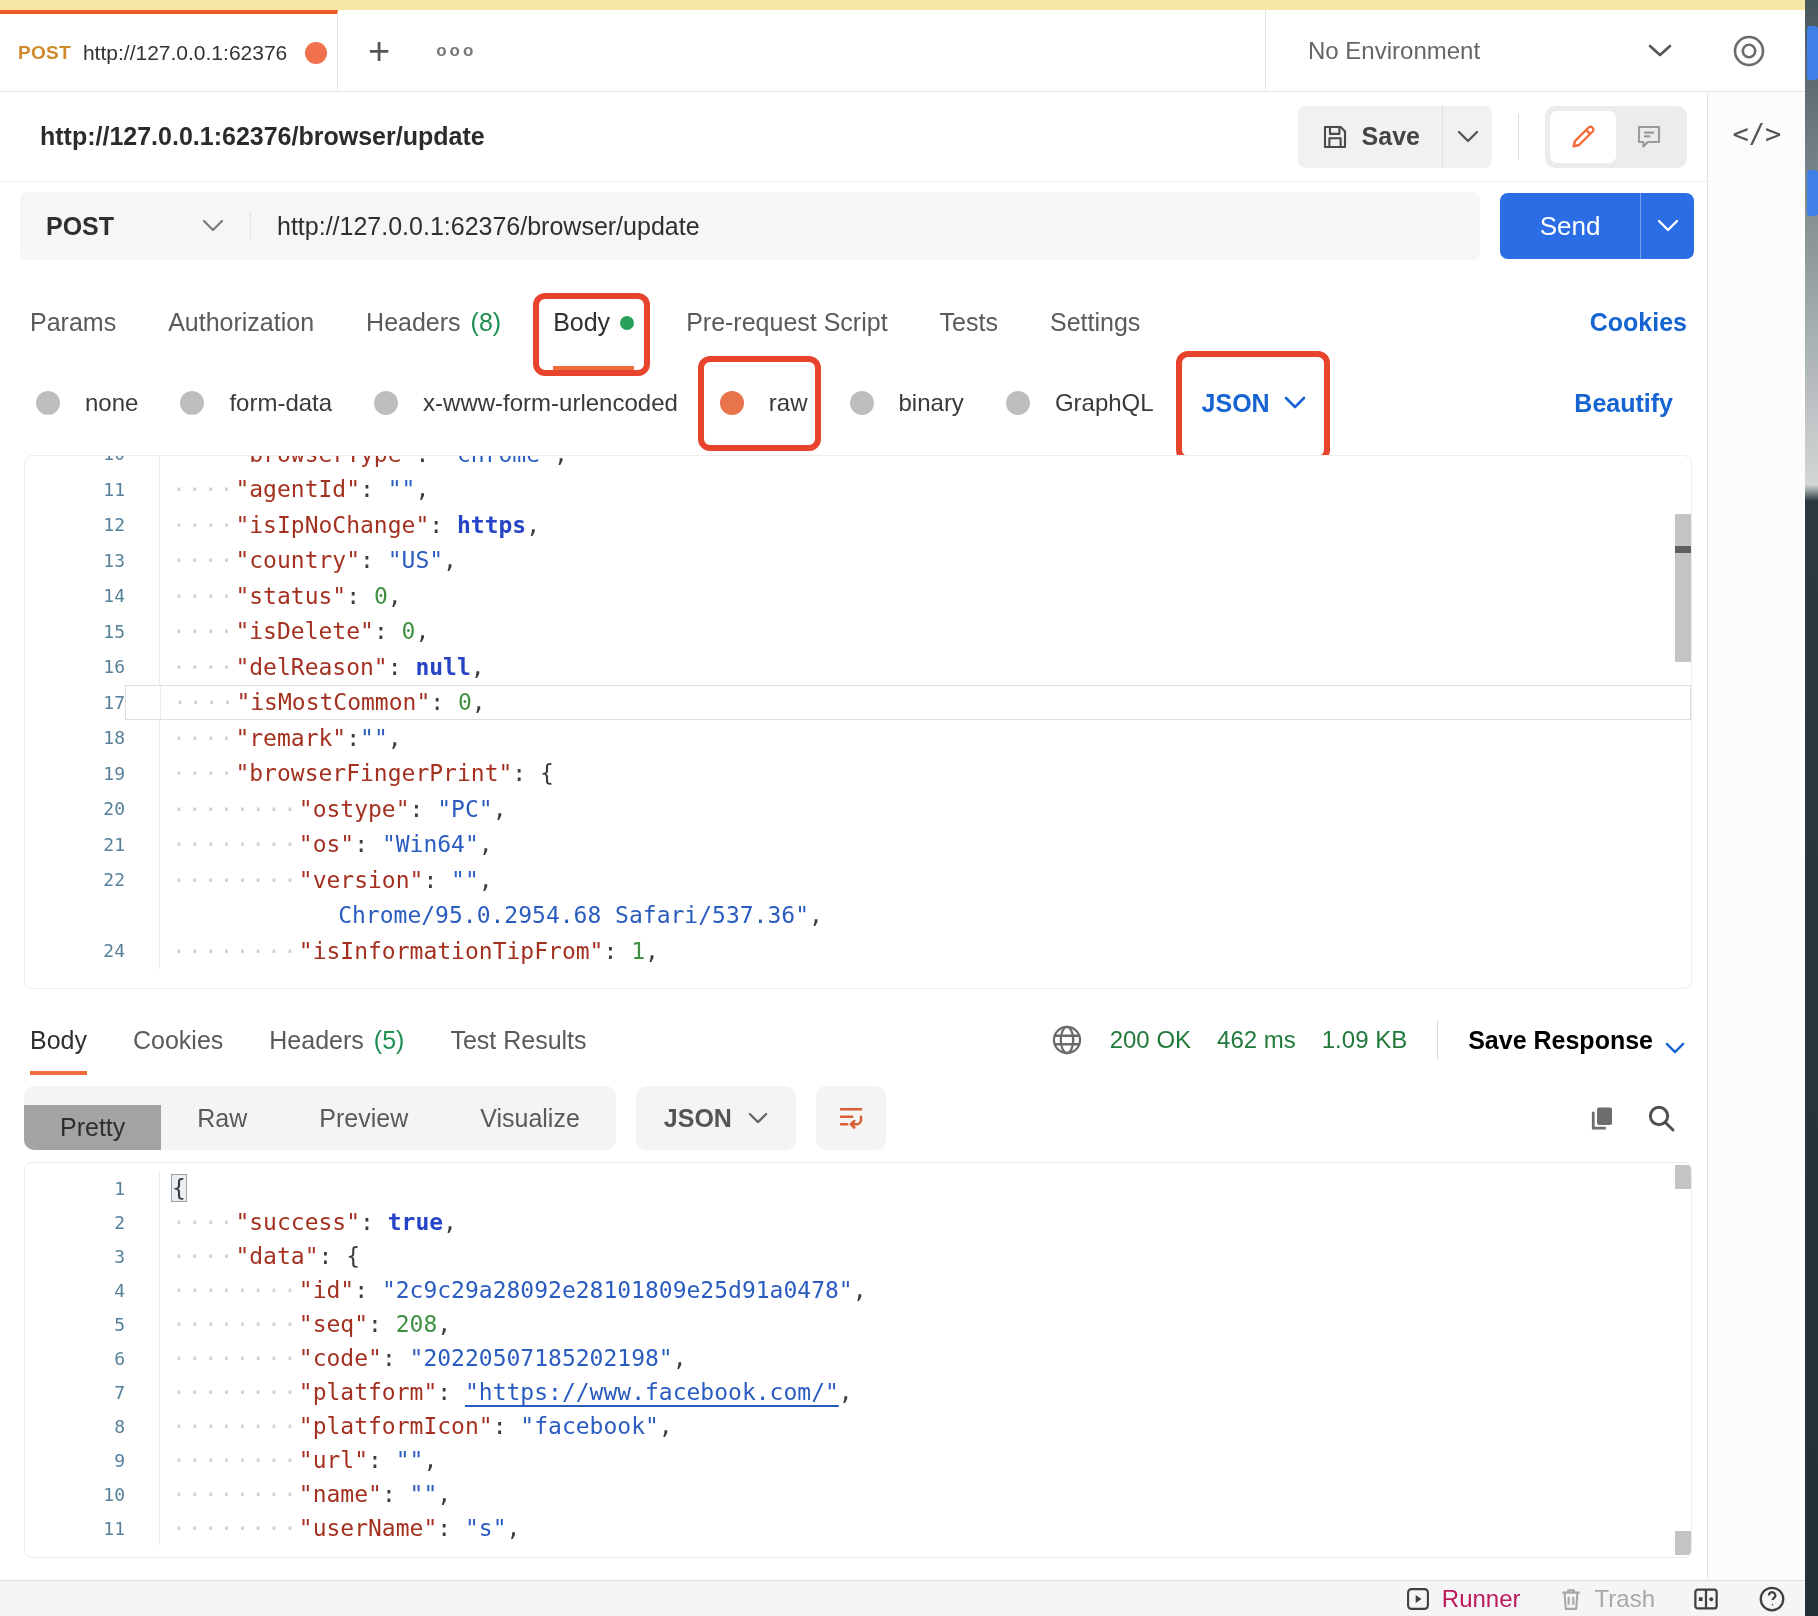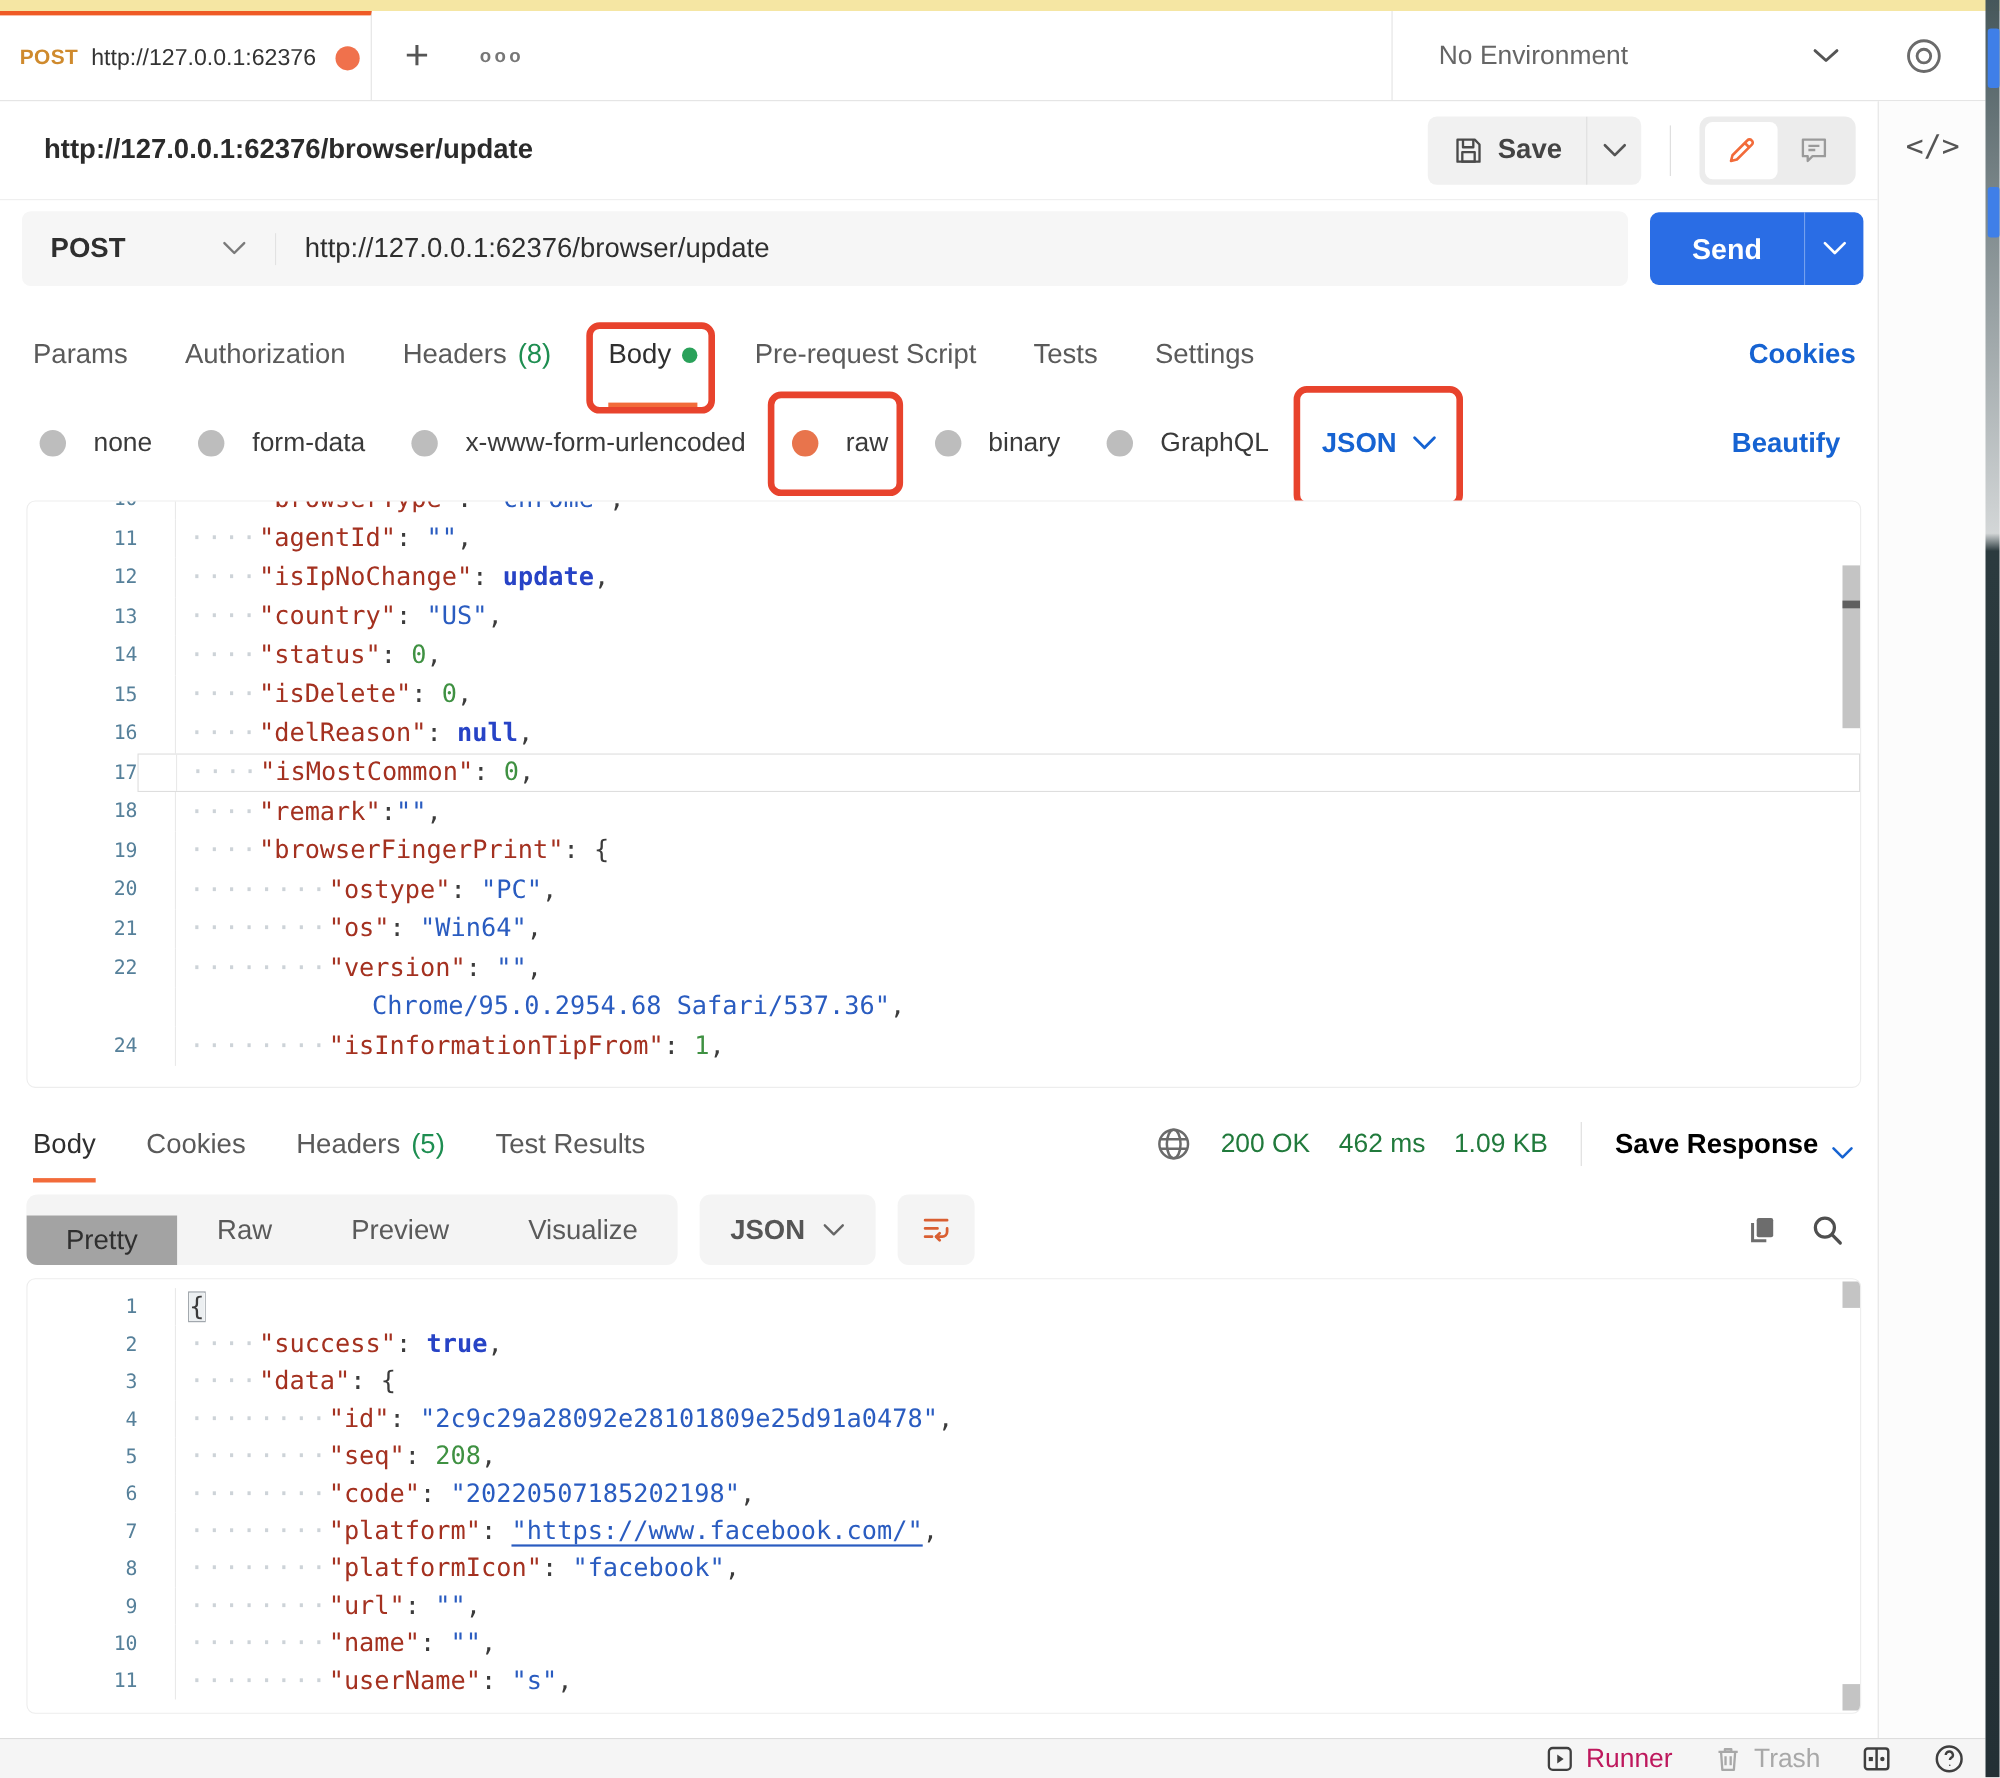--- a/index.html
+++ b/index.html
@@ -36,21 +36,21 @@
   .segbtn.on { background:#fff; }
 
   
   .urlrow { position:absolute; left:0; top:182px; width:1707px; height:88px; display:flex; align-items:center; padding:0 13px 0 20px; }
   .urlbar { flex:1; height:68px; background:#f6f6f6; border-radius:8px; display:flex; align-items:center; margin-right:20px; }
   .method { width:230px; display:flex; align-items:center; padding:0 26px; gap:14px; cursor:pointer; }
   .method .mt { font-size:25px; font-weight:700; color:#2f2f2f; flex:1; }
   .method .chev { color:#7a7a7a; display:flex; }
   .urlinput { flex:1; border-left:1px solid #e2e2e2; padding:0 26px; font-size:25px; color:#2f2f2f; white-space:nowrap; overflow:hidden; }
   .sendbtn { width:194px; height:66px; background:#2a6de5; border-radius:8px; display:flex; align-items:stretch; overflow:hidden; cursor:pointer; }
-  .sendlabel { flex:1; display:flex; align-items:center; justify-content:center; color:#fff; font-size:26px; font-weight:700; }
+  .sendlabel { flex:1; display:flex; align-items:center; justify-content:center; color:#fff; font-size:26px; font-weight:400; }
   .sendcaret { width:54px; border-left:1px solid rgba(255,255,255,.35); display:flex; align-items:center; justify-content:center; color:#fff; }
 
   
   .reqtabs { position:absolute; left:0; top:275px; width:1707px; height:95px; display:flex; align-items:stretch; padding:0 20px 0 30px; }
   .rt { display:flex; align-items:center; gap:10px; margin-right:52px; font-size:25px; color:#5a5a5a; cursor:pointer; position:relative; }
   .rt .cnt { color:#1e8e51; }
   .rt.active { color:#2f2f2f; border-bottom:4px solid #f26b3a; padding-top:4px;align-items:center; }
   .greendot { width:14px; height:14px; border-radius:50%; background:#2aa15a; }
   .cookieslink { margin-left:auto; align-self:center; color:#1663d2; font-weight:700; font-size:25px; cursor:pointer; }
 
@@ -286,21 +286,21 @@
         <div class="cl" style="margin-top: -24px;">
           <span class="ln">10</span>
           <span class="li"><span class="gsp"></span><span class="code"><span class="tk-ws">····</span><span class="tk-key">"browserType"</span><span class="tk-p">: </span><span class="tk-str">"chrome"</span><span class="tk-p">,</span></span></span>
         </div>
         <div class="cl">
           <span class="ln">11</span>
           <span class="li"><span class="gsp"></span><span class="code"><span class="tk-ws">····</span><span class="tk-key">"agentId"</span><span class="tk-p">: </span><span class="tk-str">""</span><span class="tk-p">,</span></span></span>
         </div>
         <div class="cl">
           <span class="ln">12</span>
-          <span class="li"><span class="gsp"></span><span class="code"><span class="tk-ws">····</span><span class="tk-key">"isIpNoChange"</span><span class="tk-p">: </span><span class="tk-kw">update</span><span class="tk-p">,</span></span></span>
+          <span class="li"><span class="gsp"></span><span class="code"><span class="tk-ws">····</span><span class="tk-key">"isIpNoChange"</span><span class="tk-p">: </span><span class="tk-kw">https</span><span class="tk-p">,</span></span></span>
         </div>
         <div class="cl">
           <span class="ln">13</span>
           <span class="li"><span class="gsp"></span><span class="code"><span class="tk-ws">····</span><span class="tk-key">"country"</span><span class="tk-p">: </span><span class="tk-str">"US"</span><span class="tk-p">,</span></span></span>
         </div>
         <div class="cl">
           <span class="ln">14</span>
           <span class="li"><span class="gsp"></span><span class="code"><span class="tk-ws">····</span><span class="tk-key">"status"</span><span class="tk-p">: </span><span class="tk-num">0</span><span class="tk-p">,</span></span></span>
         </div>
         <div class="cl">

